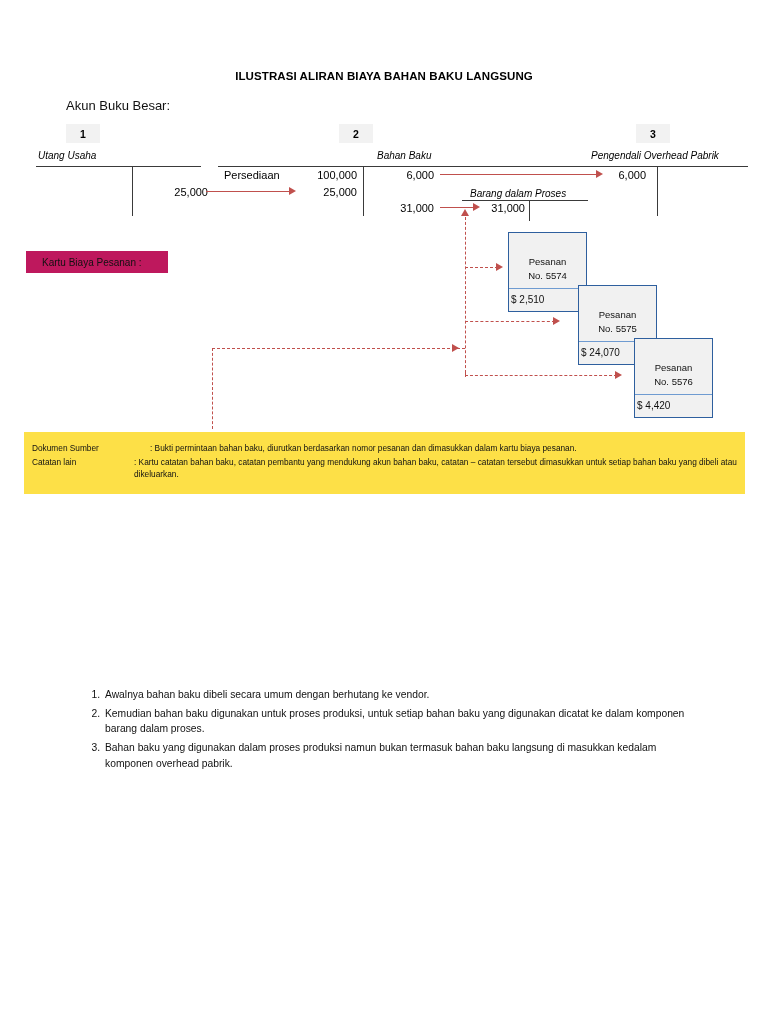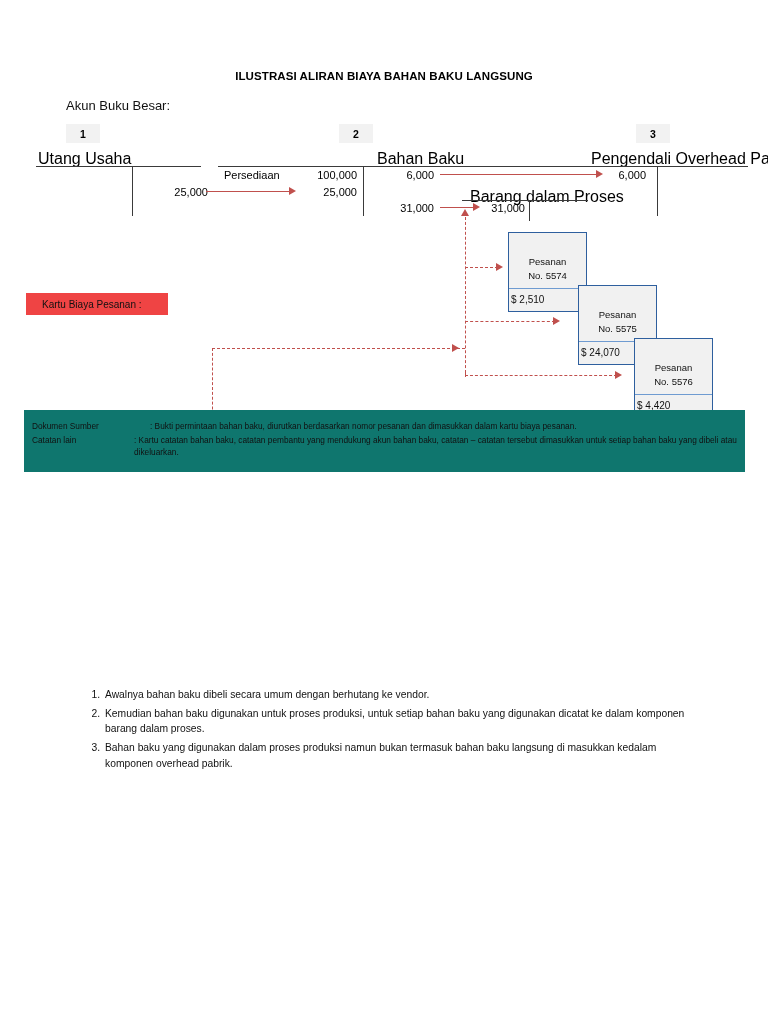--- a/index.html
+++ b/index.html
@@ -51,23 +51,24 @@
     font-weight: bold;
     color: #000;
     display: flex;
     align-items: center;
     justify-content: center;
   }
 
   
   .acct-title {
     position: absolute;
-    font-size: 16px;
+    font-size: 10px;
     color: #000;
     white-space: nowrap;
+    font-style: italic;
   }
 
   
   .t-top {
     position: absolute;
     height: 0;
     border-top: 1.2px solid #3a3a3a;
   }
   .t-stem {
     position: absolute;
@@ -121,28 +122,27 @@
     position: absolute;
     width: 0;
     border-left: 1.8px dashed #c0504d;
   }
 
   
   .kartu-tag {
     position: absolute;
     left: 26px; top: 251px;
     width: 142px; height: 22px;
-    background: #ef4444;
+    background: #be185d;
     font-size: 10px;
     color: #111;
     display: flex;
     align-items: center;
     padding-left: 16px;
     box-sizing: border-box;
-    margin-top: 42px;
   }
 
   
   .job-card {
     position: absolute;
     width: 79px;
     border: 1.6px solid #2e5f9e;
     background: #f1f1f1;
     box-sizing: border-box;
   }
@@ -157,23 +157,23 @@
   .job-card .jc-amt {
     padding: 5px 2px 6px;
     text-align: left;
     font-size: 10px;
     color: #111;
   }
 
   
   .notes {
     position: absolute;
-    left: 24px; top: 410px;
+    left: 24px; top: 432px;
     width: 721px; height: 62px;
-    background: #0f766e;
+    background: #fde047;
     text-decoration: underline;
   }
   .notes .nrow { position: absolute; font-size: 8.3px; color: #111; line-height: 1.45; }
   .n-label-1 { left: 8px; top: 10px; }
   .n-label-2 { left: 8px; top: 24px; }
   .n-text-1  { left: 110px; top: 10px; width: 600px; margin-left: 16px; }
   .n-text-2  { left: 110px; top: 24px; width: 608px; }
 
   
   .prose-intro {

